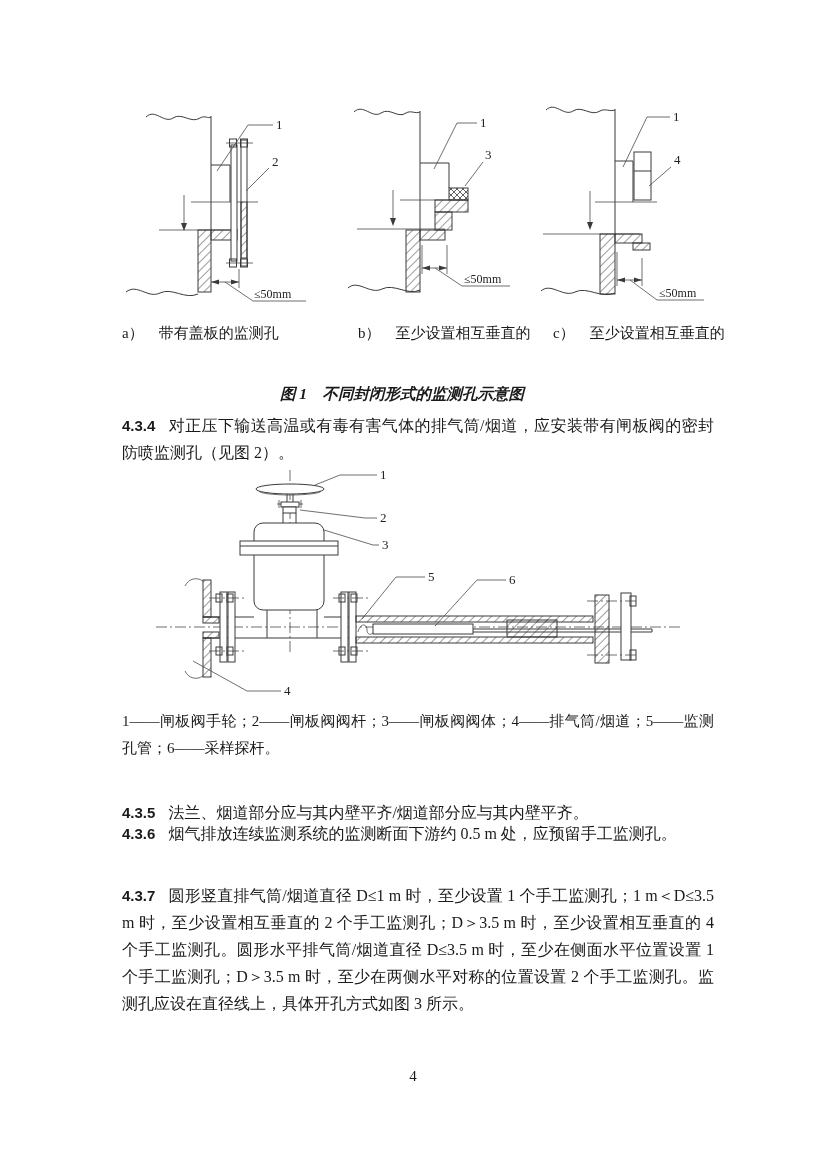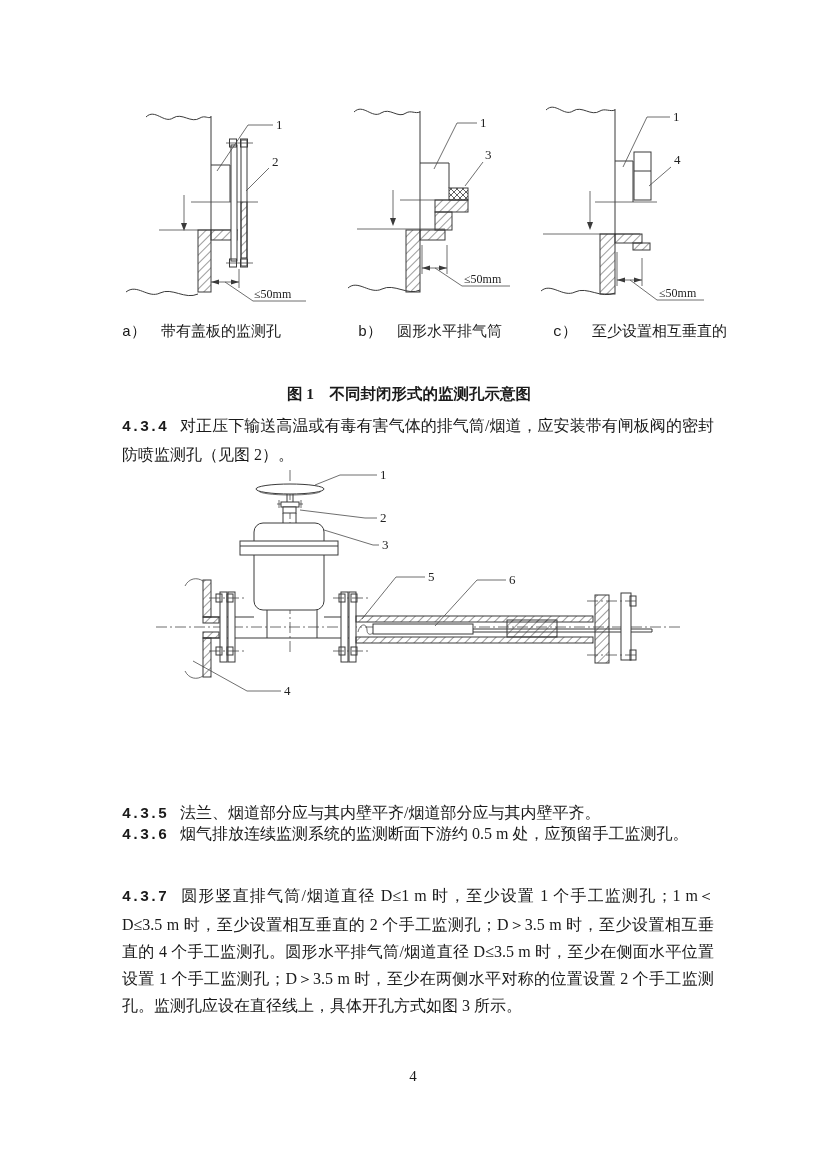--- a/index.html
+++ b/index.html
@@ -1,23 +1,23 @@
 <!DOCTYPE html>
 <html><head>
 <meta charset="utf-8">
 <style>
   html,body{margin:0;padding:0;background:#ffffff;}
   .page{position:relative;width:826px;height:1169px;background:#fff;overflow:hidden;
         font-family:"Liberation Serif","DejaVu Serif",serif;color:#1a1a1a;}
   .abs{position:absolute;}
-  .subcap{position:absolute;top:323px;font-size:15px;line-height:20px;white-space:nowrap;font-family:Liberation Mono, monospace;}
+  .subcap{position:absolute;top:323px;font-size:15px;line-height:20px;white-space:nowrap;}
   .legend{position:absolute;left:122px;width:592px;font-size:15px;line-height:27px;text-align:justify;}
-  .figcap{position:absolute;left:8px;width:802px;text-align:center;font-size:15.5px;font-weight:700;line-height:20px;}
+  .figcap{position:absolute;left:1px;width:802px;text-align:center;font-size:15.5px;font-weight:700;line-height:20px;font-style:italic;}
   .clause{position:absolute;left:122px;width:592px;font-size:16px;line-height:27px;text-align:justify;margin:0;}
-  .cnum{font-family:Liberation Mono, monospace;font-weight:700;font-size:15px;margin-right:13px;}
+  .cnum{font-family:Liberation Sans, sans-serif;font-weight:700;font-size:15px;margin-right:13px;}
   .pageno{position:absolute;top:1068px;left:0;width:826px;text-align:center;font-size:15px;}
   svg{display:block;overflow:visible;}
   .ln{stroke:#3a3a3a;stroke-width:1;fill:none;}
   .wh{stroke:#3a3a3a;stroke-width:1;fill:#fff;}
   .thin{stroke:#4a4a4a;stroke-width:0.8;fill:none;}
   .cl{stroke:#4a4a4a;stroke-width:0.8;fill:none;stroke-dasharray:11 3 2 3;}
   .hatch{fill:url(#hatch);stroke:#3a3a3a;stroke-width:1;}
   .xh{fill:url(#xhatch);stroke:#3a3a3a;stroke-width:1;}
   .arr{fill:#3a3a3a;stroke:none;}
   text.num{font-family:"Liberation Serif","DejaVu Serif",serif;font-size:13px;fill:#222;}
@@ -116,21 +116,21 @@
     <path class="thin" d="M87,162 V196 M112,168 V196"></path>
     <path class="thin" d="M87,190 H112"></path>
     <polygon class="arr" points="87,190 95,187.5 95,192.5"></polygon>
     <polygon class="arr" points="112,190 104,187.5 104,192.5"></polygon>
     <polyline class="thin" points="100,190 127,210 174,210"></polyline>
     <text class="dim" x="129" y="207">≤50mm</text>
     <path class="ln" d="M11,201 c10,-9 22,7 34,1 c12,-6 26,7 40,1"></path>
   </svg>
 
   <span class="subcap" style="left:122px">a）　带有盖板的监测孔</span>
-  <span class="subcap" style="left:358px">b）　圆形水平排气筒</span>
+  <span class="subcap" style="left:358px">b）　至少设置相互垂直的</span>
   <span class="subcap" style="left:553px">c）　至少设置相互垂直的</span>
 
   <div class="figcap" style="top:384px">图 1　不同封闭形式的监测孔示意图</div>
 
   <p class="clause" style="top:412px">
     <b class="cnum">4.3.4</b><span>对正压下输送高温或有毒有害气体的排气筒/烟道，应安装带有闸板阀的密封防喷监测孔（见图 2）。</span>
   </p>
 
   <svg class="abs" style="left:115px;top:466px" width="595" height="248" viewBox="0 0 595 248">
     <path class="cl" d="M175,4 V188"></path>
@@ -196,20 +196,21 @@
     <polyline class="thin" points="209,64 258,79 264,79"></polyline>
     <text class="num" x="267" y="83">3</text>
     <polyline class="thin" points="78,195 132,225 166,225"></polyline>
     <text class="num" x="169" y="229">4</text>
     <polyline class="thin" points="247,153 281,111 310,111"></polyline>
     <text class="num" x="313" y="115">5</text>
     <polyline class="thin" points="320,160 362,114 391,114"></polyline>
     <text class="num" x="394" y="118">6</text>
   </svg>
 
+  <div class="legend" style="top:708px">1——闸板阀手轮；2——闸板阀阀杆；3——闸板阀阀体；4——排气筒/烟道；5——监测孔管；6——采样探杆。</div>
 
   <p class="clause" style="top:799px">
     <b class="cnum">4.3.5</b><span>法兰、烟道部分应与其内壁平齐/烟道部分应与其内壁平齐。</span>
   </p>
   <p class="clause" style="top:820px">
     <b class="cnum">4.3.6</b><span>烟气排放连续监测系统的监测断面下游约 0.5 m 处，应预留手工监测孔。</span>
   </p>
   <p class="clause" style="top:882px">
     <b class="cnum">4.3.7</b><span>圆形竖直排气筒/烟道直径 D≤1 m 时，至少设置 1 个手工监测孔；1 m＜D≤3.5 m 时，至少设置相互垂直的 2 个手工监测孔；D＞3.5 m 时，至少设置相互垂直的 4 个手工监测孔。圆形水平排气筒/烟道直径 D≤3.5 m 时，至少在侧面水平位置设置 1 个手工监测孔；D＞3.5 m 时，至少在两侧水平对称的位置设置 2 个手工监测孔。监测孔应设在直径线上，具体开孔方式如图 3 所示。</span>
   </p>

